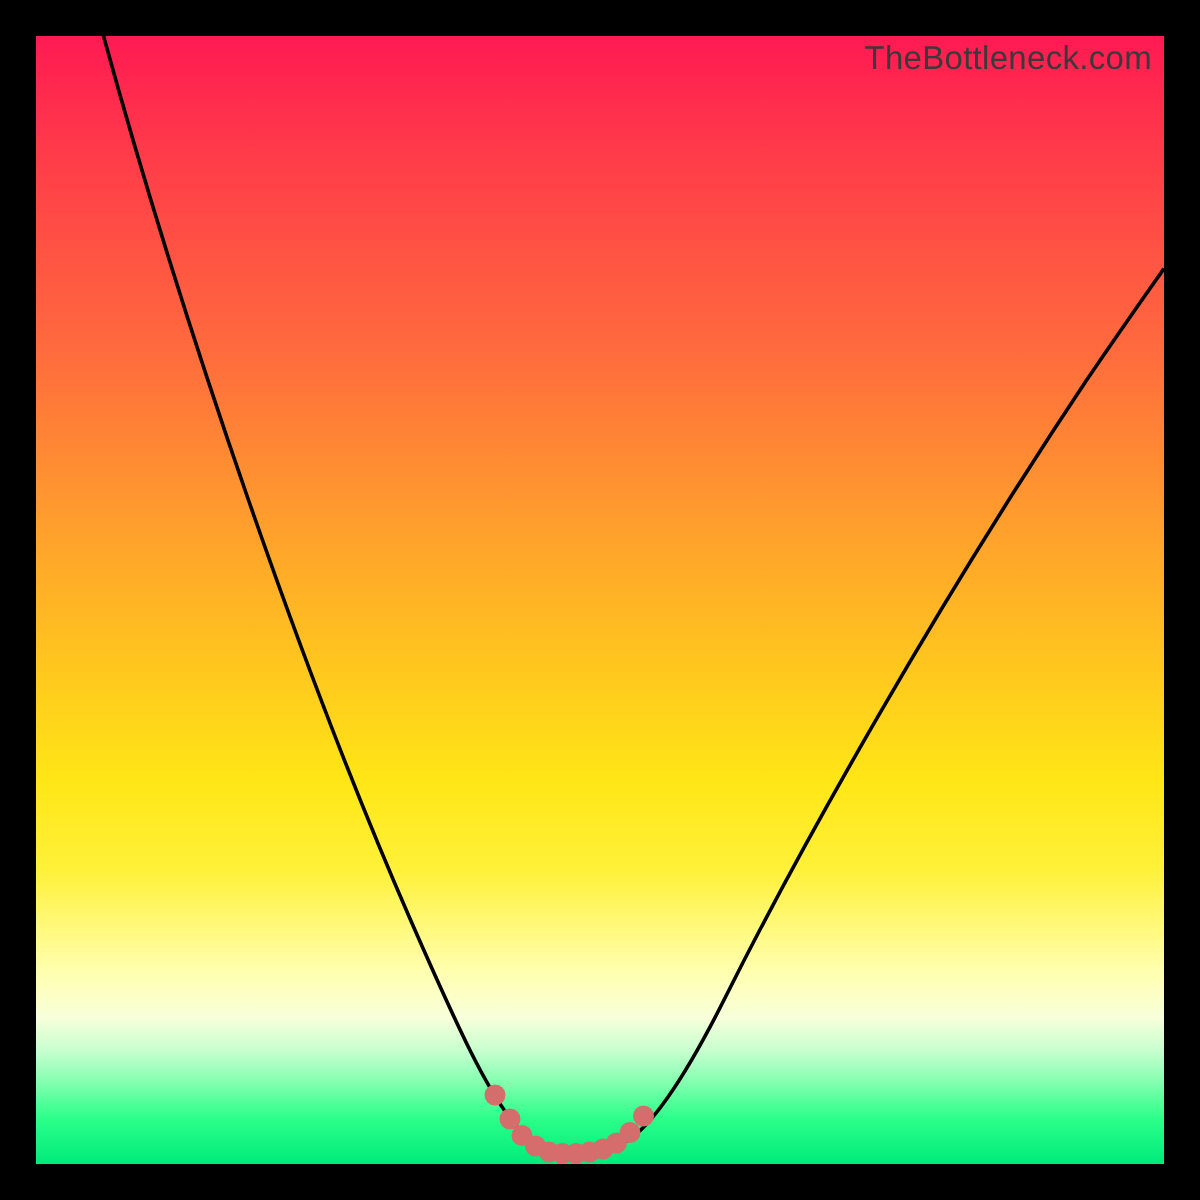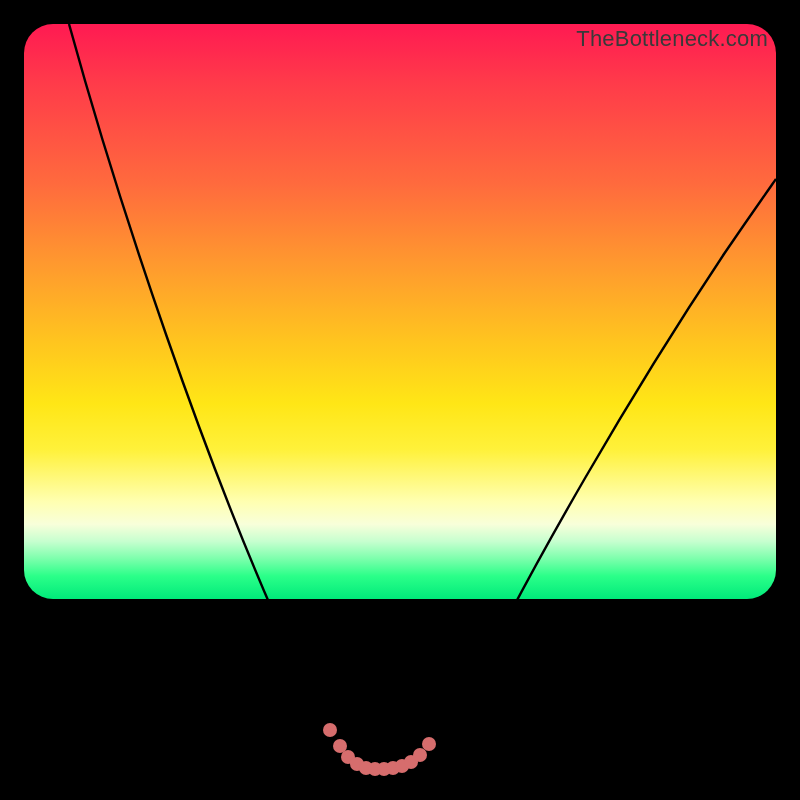--- a/index.html
+++ b/index.html
@@ -17,38 +17,37 @@
     top: 0;
     width: 800px;
     height: 800px;
     background: #000;
   }
   .plot {
     position: absolute;
     left: 24px;
     top: 24px;
     width: 752px;
-    height: 575px;
+    height: 752px;
     
     background: linear-gradient(to bottom,
       #ff1a52 0%,
       #ff3a4a 10%,
       #ff6b3d 28%,
       #ff9a2e 42%,
       #ffc41f 55%,
       #ffe616 66%,
       #fff13a 74%,
       #ffffb0 83%,
       #f8ffda 87%,
       #c6ffcf 90%,
       #7cffac 93%,
       #2bff89 96%,
       #00ea7a 100%
     );
-    border-radius: 29px;
   }
   .watermark {
     position: absolute;
     top: 2px;
     right: 8px;
     color: #3a3a3a;
     font-size: 22px;
     font-weight: 500;
     letter-spacing: 0.2px;
     user-select: none;

